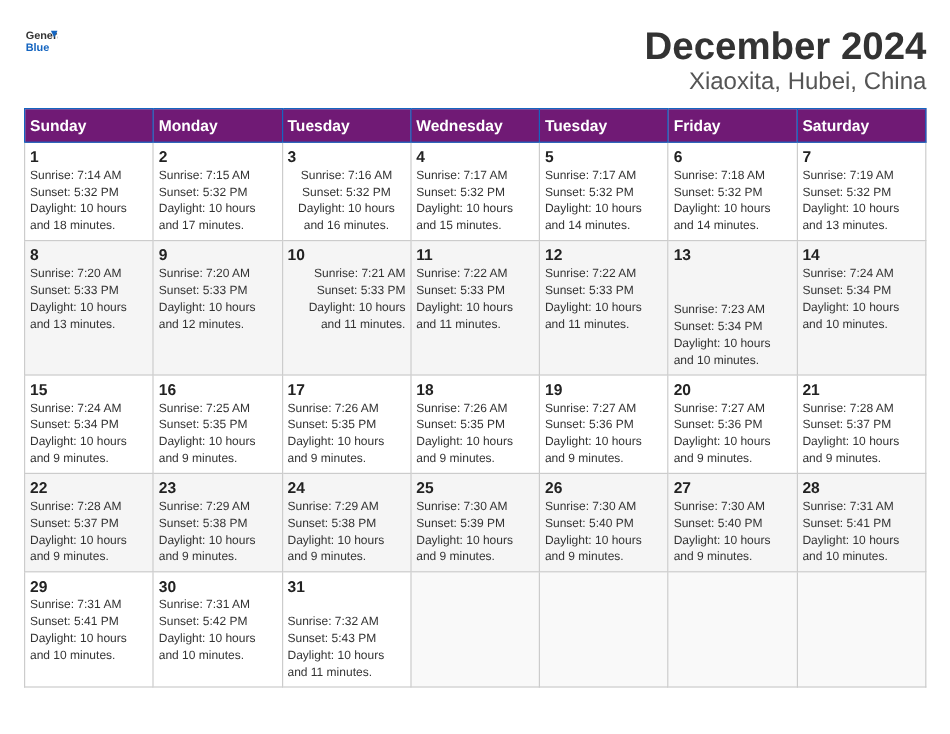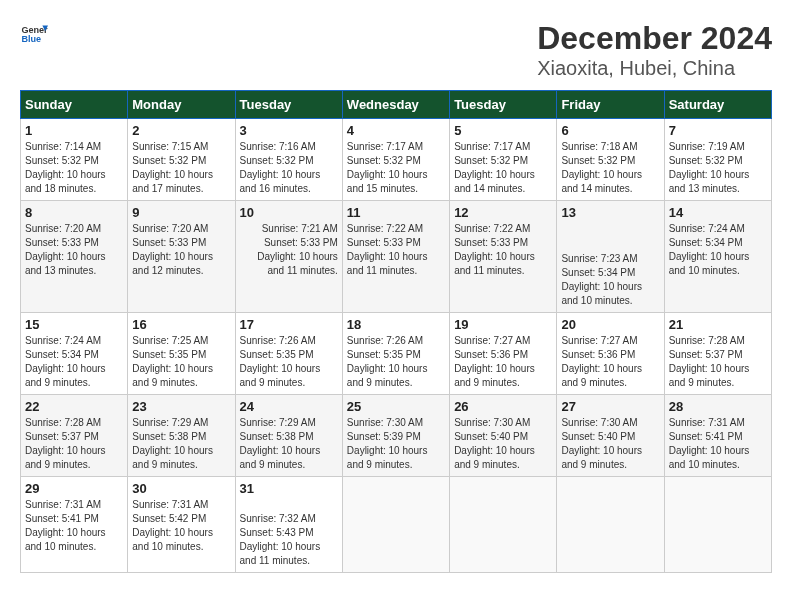--- a/index.html
+++ b/index.html
@@ -19,37 +19,38 @@
     .logo {
       display: flex;
       align-items: center;
       gap: 4px;
     }
     .logo-icon {
       width: 28px;
       height: 28px;
     }
     .title-area {
+      text-align: right;
     }
     .main-title {
       font-size: 32px;
       font-weight: bold;
       color: #333;
     }
     .subtitle {
       font-size: 20px;
       color: #555;
     }
     table {
       width: 100%;
       border-collapse: collapse;
       font-size: 11px;
     }
     thead tr th {
-      background: #14532d;
+      background: #701a75;
       color: #fff;
       padding: 6px 4px;
       text-align: left;
       font-size: 13px;
       font-weight: bold;
       border: 1px solid #1565c0;
     }
     tbody tr td {
       vertical-align: top;
       padding: 4px 4px;
@@ -115,21 +116,21 @@
 Daylight: 10 hours and 18 minutes.</div>
         </td>
         <td>
           <span class="day-num">2</span>
           <div class="day-info" style="white-space: pre-line;">Sunrise: 7:15 AM
 Sunset: 5:32 PM
 Daylight: 10 hours and 17 minutes.</div>
         </td>
         <td>
           <span class="day-num">3</span>
-          <div class="day-info" style="white-space: pre-line;">Sunrise: 7:16 AM
+          <div class="day-info" style="white-space: pre-line; text-align: center;">Sunrise: 7:16 AM
 Sunset: 5:32 PM
 Daylight: 10 hours and 16 minutes.</div>
         </td>
         <td>
           <span class="day-num">4</span>
           <div class="day-info" style="white-space: pre-line;">Sunrise: 7:17 AM
 Sunset: 5:32 PM
 Daylight: 10 hours and 15 minutes.</div>
         </td>
         <td>

